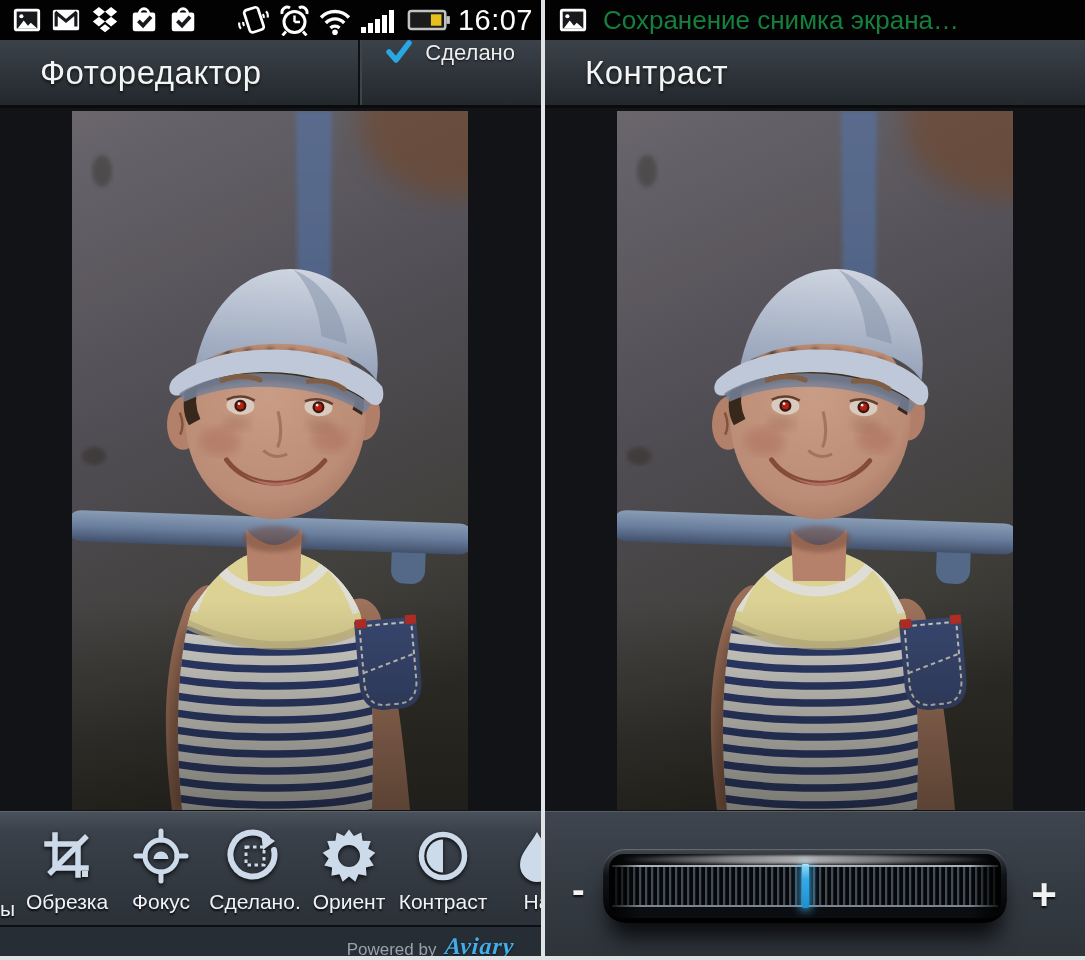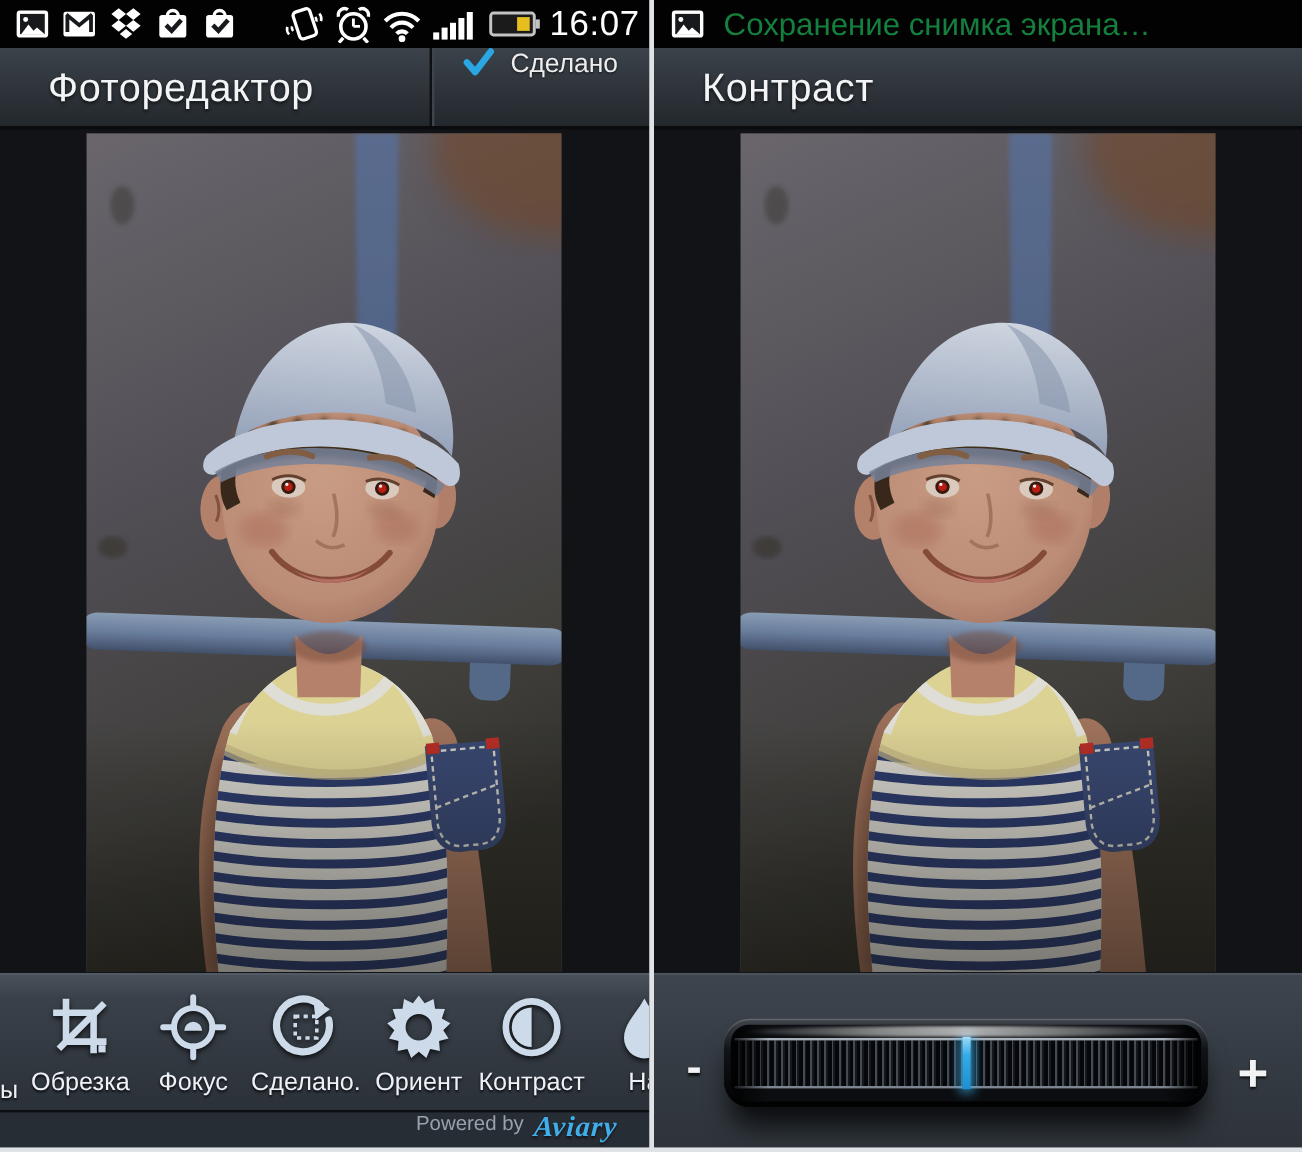--- a/index.html
+++ b/index.html
@@ -30,21 +30,21 @@
 
   
   .toolbar { height: 114px; flex: 0 0 114px; background: linear-gradient(#4a525b, #3a414a 18%, #2b3138); box-shadow: inset 0 1px 0 #5a636d; position: relative; display: flex; overflow: hidden; }
   .tool { width: 94px; flex: 0 0 94px; display: flex; flex-direction: column; align-items: center; padding-top: 17px; cursor: pointer; }
   .tool:first-of-type { margin-left: 20px; }
   .tool svg { filter: drop-shadow(0 2px 2px rgba(0,0,0,0.75)); }
   .tool .tlabel { margin-top: 6px; font-size: 21px; color: #eef2f8; text-shadow: 0 2px 2px rgba(0,0,0,0.85); white-space: nowrap; }
   .partial-label { position: absolute; left: 0px; top: 86px; font-size: 21px; color: #eef2f8; text-shadow: 0 2px 2px rgba(0,0,0,0.85); }
 
   
-  .footer { height: 35px; flex: 0 0 35px; background: #272d34; border-top: 2px solid #0c0e11; display: flex; align-items: flex-start; justify-content: flex-end; padding-right: 26px; gap: 9px; }
+  .footer { height: 35px; flex: 0 0 35px; background: #272d34; border-top: 2px solid #0c0e11; display: flex; align-items: flex-end; justify-content: flex-end; padding-right: 26px; gap: 9px; }
   .pw-by { font-size: 17px; color: #99a1aa; }
   .brand { font-family: "Liberation Serif", serif; font-style: italic; font-weight: bold; font-size: 24px; color: #41aeea; transform: skewX(-4deg); letter-spacing: 1px; text-shadow: 0 1px 2px rgba(0,0,0,0.6); }
 
   
   .slider-area { height: 149px; flex: 0 0 149px; background: linear-gradient(#3e454e, #343a42 55%, #2d3339); box-shadow: inset 0 1px 0 #555e68; position: relative; }
   .s-minus { position: absolute; left: 27px; top: 60px; font-size: 38px; font-weight: bold; color: #f2f2f2; text-shadow: 0 2px 2px rgba(0,0,0,0.8); cursor: pointer; line-height: 1; }
   .s-plus { position: absolute; right: 28px; top: 62px; font-size: 44px; font-weight: bold; color: #f2f2f2; text-shadow: 0 2px 2px rgba(0,0,0,0.8); cursor: pointer; line-height: 1; }
   .wheel-outer { position: absolute; left: 58px; top: 38px; width: 404px; height: 74px; border-radius: 22px; padding: 5px 6px; background: linear-gradient(#41464d, #101317 35%, #000); box-shadow: 0 20px 22px -6px rgba(0,0,0,0.8), inset 0 1px 1px rgba(255,255,255,0.22); cursor: ew-resize; }
   .wheel-inner { position: relative; height: 100%; border-radius: 15px; overflow: hidden; background: #0b0d10; }
   .ribs { position: absolute; left: 3px; right: 3px; top: 11px; bottom: 11px; background: repeating-linear-gradient(90deg, #05070a 0 3px, #454b52 3px 4.5px, #15181c 4.5px 6px); border-top: 2px solid #a8b0ba; border-bottom: 2px solid #7d8590; }

